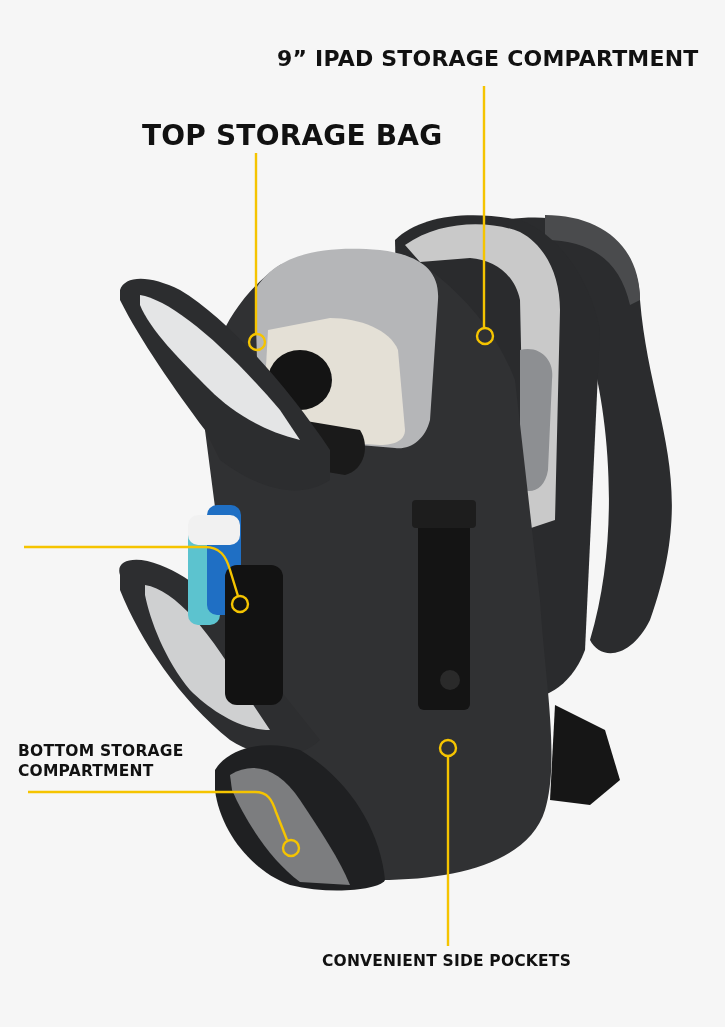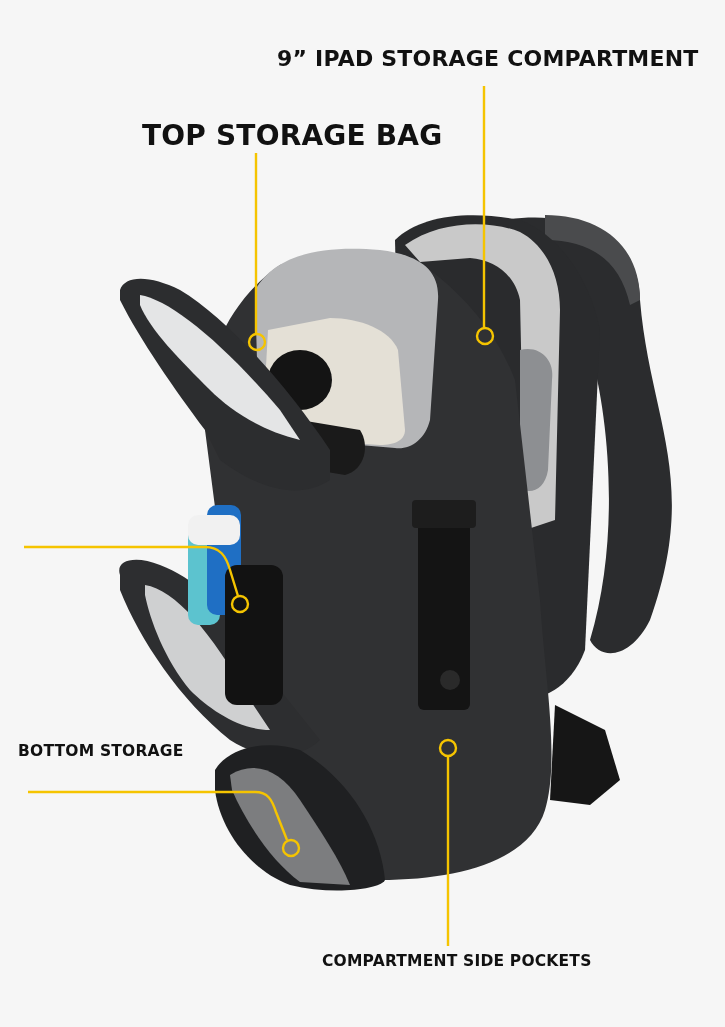--- a/index.html
+++ b/index.html
@@ -86,15 +86,16 @@
     <g fill="none" stroke="#f5c400" stroke-width="2.4">
       <circle cx="448" cy="748" r="8"></circle>
       <line x1="448" y1="756" x2="448" y2="946"></line>
     </g>
   </svg>
 
   <p class="label l-ipad">9” IPAD STORAGE COMPARTMENT</p>
   <p class="label l-top">TOP STORAGE BAG</p>
   <div class="label l-bottom">
     <div>BOTTOM STORAGE</div>
+    <div>COMPARTMENT</div>
   </div>
-  <p class="label l-side">COMPARTMENT SIDE POCKETS</p>
+  <p class="label l-side">CONVENIENT SIDE POCKETS</p>
 </div>
 
 </body></html>

